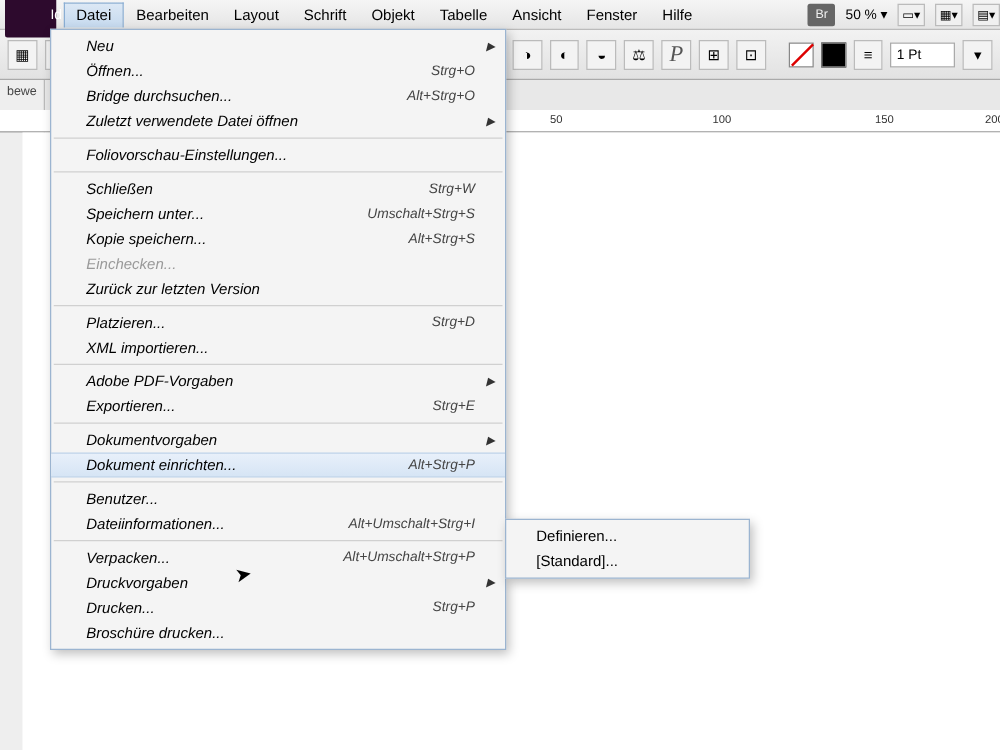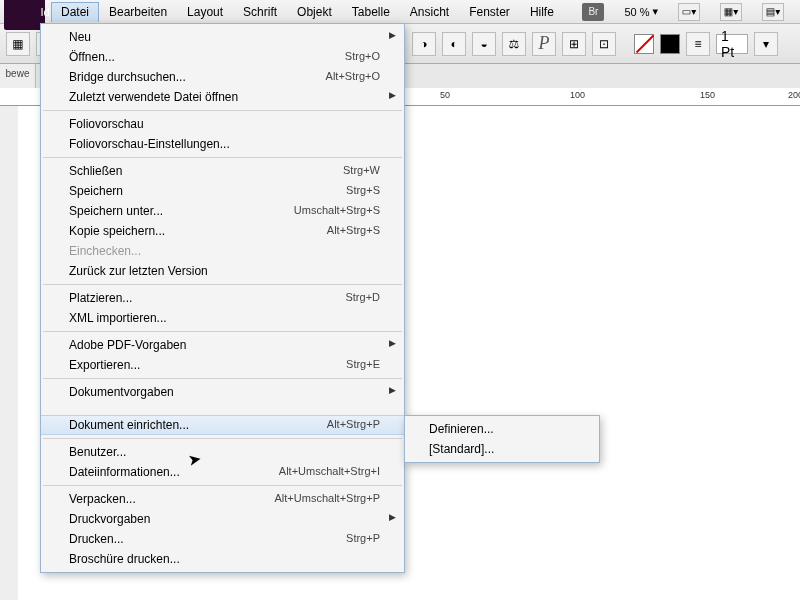--- a/index.html
+++ b/index.html
@@ -2,42 +2,42 @@
 <html><head>
 <meta charset="utf-8">
 <style>
 * { margin: 0; padding: 0; box-sizing: border-box; font-family: "Segoe UI", Tahoma, sans-serif; }
 body { background: #e8e8e8; width: 800px; height: 600px; overflow: hidden; position: relative; }
 
 .menubar { height: 24px; background: linear-gradient(#f5f5f5,#e5e5e5); border-bottom: 1px solid #bbb; display: flex; align-items: center; padding-left: 4px; gap: 0; font-size: 12px; }
 .app-icon { width: 30px; height: 36px; background: #2d0a2d; color: #fff; display: flex; align-items: center; justify-content: center; font-weight: normal; font-size: 11px; border-radius: 2px; margin-right: 6px; padding-left: 41px; }
 .menu-item { padding: 3px 10px; cursor: default; }
 .menu-item.open { background: linear-gradient(#dce8f5,#c5d9ee); border: 1px solid #8aaed4; border-bottom: none; padding: 2px 9px 3px; }
-.menubar-right { margin-left: auto; display: flex; align-items: center; gap: 20px; padding-right: 16px; }
+.menubar-right { margin-left: auto; display: flex; align-items: center; gap: 8px; padding-right: 0; }
 .br-box { width: 22px; height: 18px; background: #666; color: #eee; font-size: 10px; display: flex; align-items: center; justify-content: center; border-radius: 2px; }
 .zoom { font-size: 11px; display: flex; align-items: center; gap: 3px; }
 .tb-icon { width: 22px; height: 18px; border: 1px solid #bbb; background: #f0f0f0; display:flex; align-items:center; justify-content:center; font-size:10px; }
 
 .toolbar { height: 40px; background: linear-gradient(#f2f2f2,#e2e2e2); border-bottom: 1px solid #aaa; display: flex; align-items: center; padding: 0 6px; gap: 6px; }
 .tool-slot { width: 24px; height: 24px; border: 1px solid #bbb; background: #f3f3f3; display:flex; align-items:center; justify-content:center; font-size:12px; }
 .tool-p { font-family: serif; font-size: 18px; font-style: italic; color:#555; }
 .color-sq { width: 20px; height: 20px; }
 .color-none { background: #fff; position: relative; border:1px solid #888;}
 .color-none::after { content:""; position:absolute; left:-2px; top:8px; width:24px; height:2px; background:#d00; transform:rotate(-45deg);}
 .color-black { background:#000; border:1px solid #888;}
-.stroke-input { width:32px; height:20px; border:1px solid #aaa; font-size:14px; padding:0 4px; display:flex; align-items:center; background:#fff;}
+.stroke-input { width:52px; height:20px; border:1px solid #aaa; font-size:11px; padding:0 4px; display:flex; align-items:center; background:#fff;}
 
 .side-panel { position: absolute; left: 0; top: 64px; width: 36px; bottom: 0; background: #eee; border-right: 1px solid #bbb; font-size:10px; color:#444; padding-top:4px; text-align:center;}
 .ruler-h { position: absolute; left: 0; top: 88px; right: 0; height: 18px; background: #fff; border-bottom: 1px solid #999; font-size: 9px; }
 .ruler-mark { position: absolute; top: 2px; color: #333; }
 .canvas { position: absolute; left: 18px; top: 106px; right: 0; bottom: 0; background: #fff; }
 
 .dropdown { position: absolute; left: 40px; top: 23px; width: 365px; background: #f4f4f4; border: 1px solid #9bb4d0; box-shadow: 2px 3px 8px rgba(0,0,0,0.25); font-size: 12px; padding: 3px 0; }
-.dd-item { display: flex; justify-content: space-between; align-items: flex-start; padding: 3px 24px 3px 28px; cursor: default; position:relative; }
-.dd-item.highlighted { background: linear-gradient(#e8f0fa,#d6e5f5); border-top:1px solid #bcd2ea; border-bottom:1px solid #bcd2ea; padding-top:2px; padding-bottom:2px;margin-top:13px;}
+.dd-item { display: flex; justify-content: space-between; align-items: center; padding: 3px 24px 3px 28px; cursor: default; position:relative;font-style:italic; }
+.dd-item.highlighted { background: linear-gradient(#e8f0fa,#d6e5f5); border-top:1px solid #bcd2ea; border-bottom:1px solid #bcd2ea; padding-top:2px; padding-bottom:2px;}
 .dd-item.disabled { color: #999; }
 .dd-sep { height: 1px; background: #d0d0d0; margin: 3px 2px; }
 .dd-arrow { position: absolute; right: 8px; font-size: 9px; color:#333;}
 .dd-shortcut { color: #444; font-size: 11px; }
 
 .submenu { position: absolute; left: 404px; top: 415px; width: 196px; background: #f4f4f4; border: 1px solid #9bb4d0; box-shadow: 2px 3px 8px rgba(0,0,0,0.25); font-size: 12px; padding: 3px 0;}
 .sub-item { padding: 3px 14px 3px 24px; cursor: default; }
 
 .cursor { position: absolute; left: 188px; top: 450px; font-size: 16px; color:#000; pointer-events:none; transform: rotate(-10deg);}
 </style>
@@ -114,33 +114,26 @@
     <div class="dd-item">
       <span>Bridge durchsuchen...</span>
       <span class="dd-shortcut">Alt+Strg+O</span>
     </div>
     <div class="dd-item">
       <span>Zuletzt verwendete Datei öffnen</span>
       <span class="dd-arrow">▶</span>
     </div>
     <div class="dd-sep"></div>
     <div class="dd-item">
-      <span>Foliovorschau</span>
-    </div>
-    <div class="dd-item">
       <span>Foliovorschau-Einstellungen...</span>
     </div>
     <div class="dd-sep"></div>
     <div class="dd-item">
       <span>Schließen</span>
       <span class="dd-shortcut">Strg+W</span>
-    </div>
-    <div class="dd-item">
-      <span>Speichern</span>
-      <span class="dd-shortcut">Strg+S</span>
     </div>
     <div class="dd-item">
       <span>Speichern unter...</span>
       <span class="dd-shortcut">Umschalt+Strg+S</span>
     </div>
     <div class="dd-item">
       <span>Kopie speichern...</span>
       <span class="dd-shortcut">Alt+Strg+S</span>
     </div>
     <div class="dd-item disabled">

